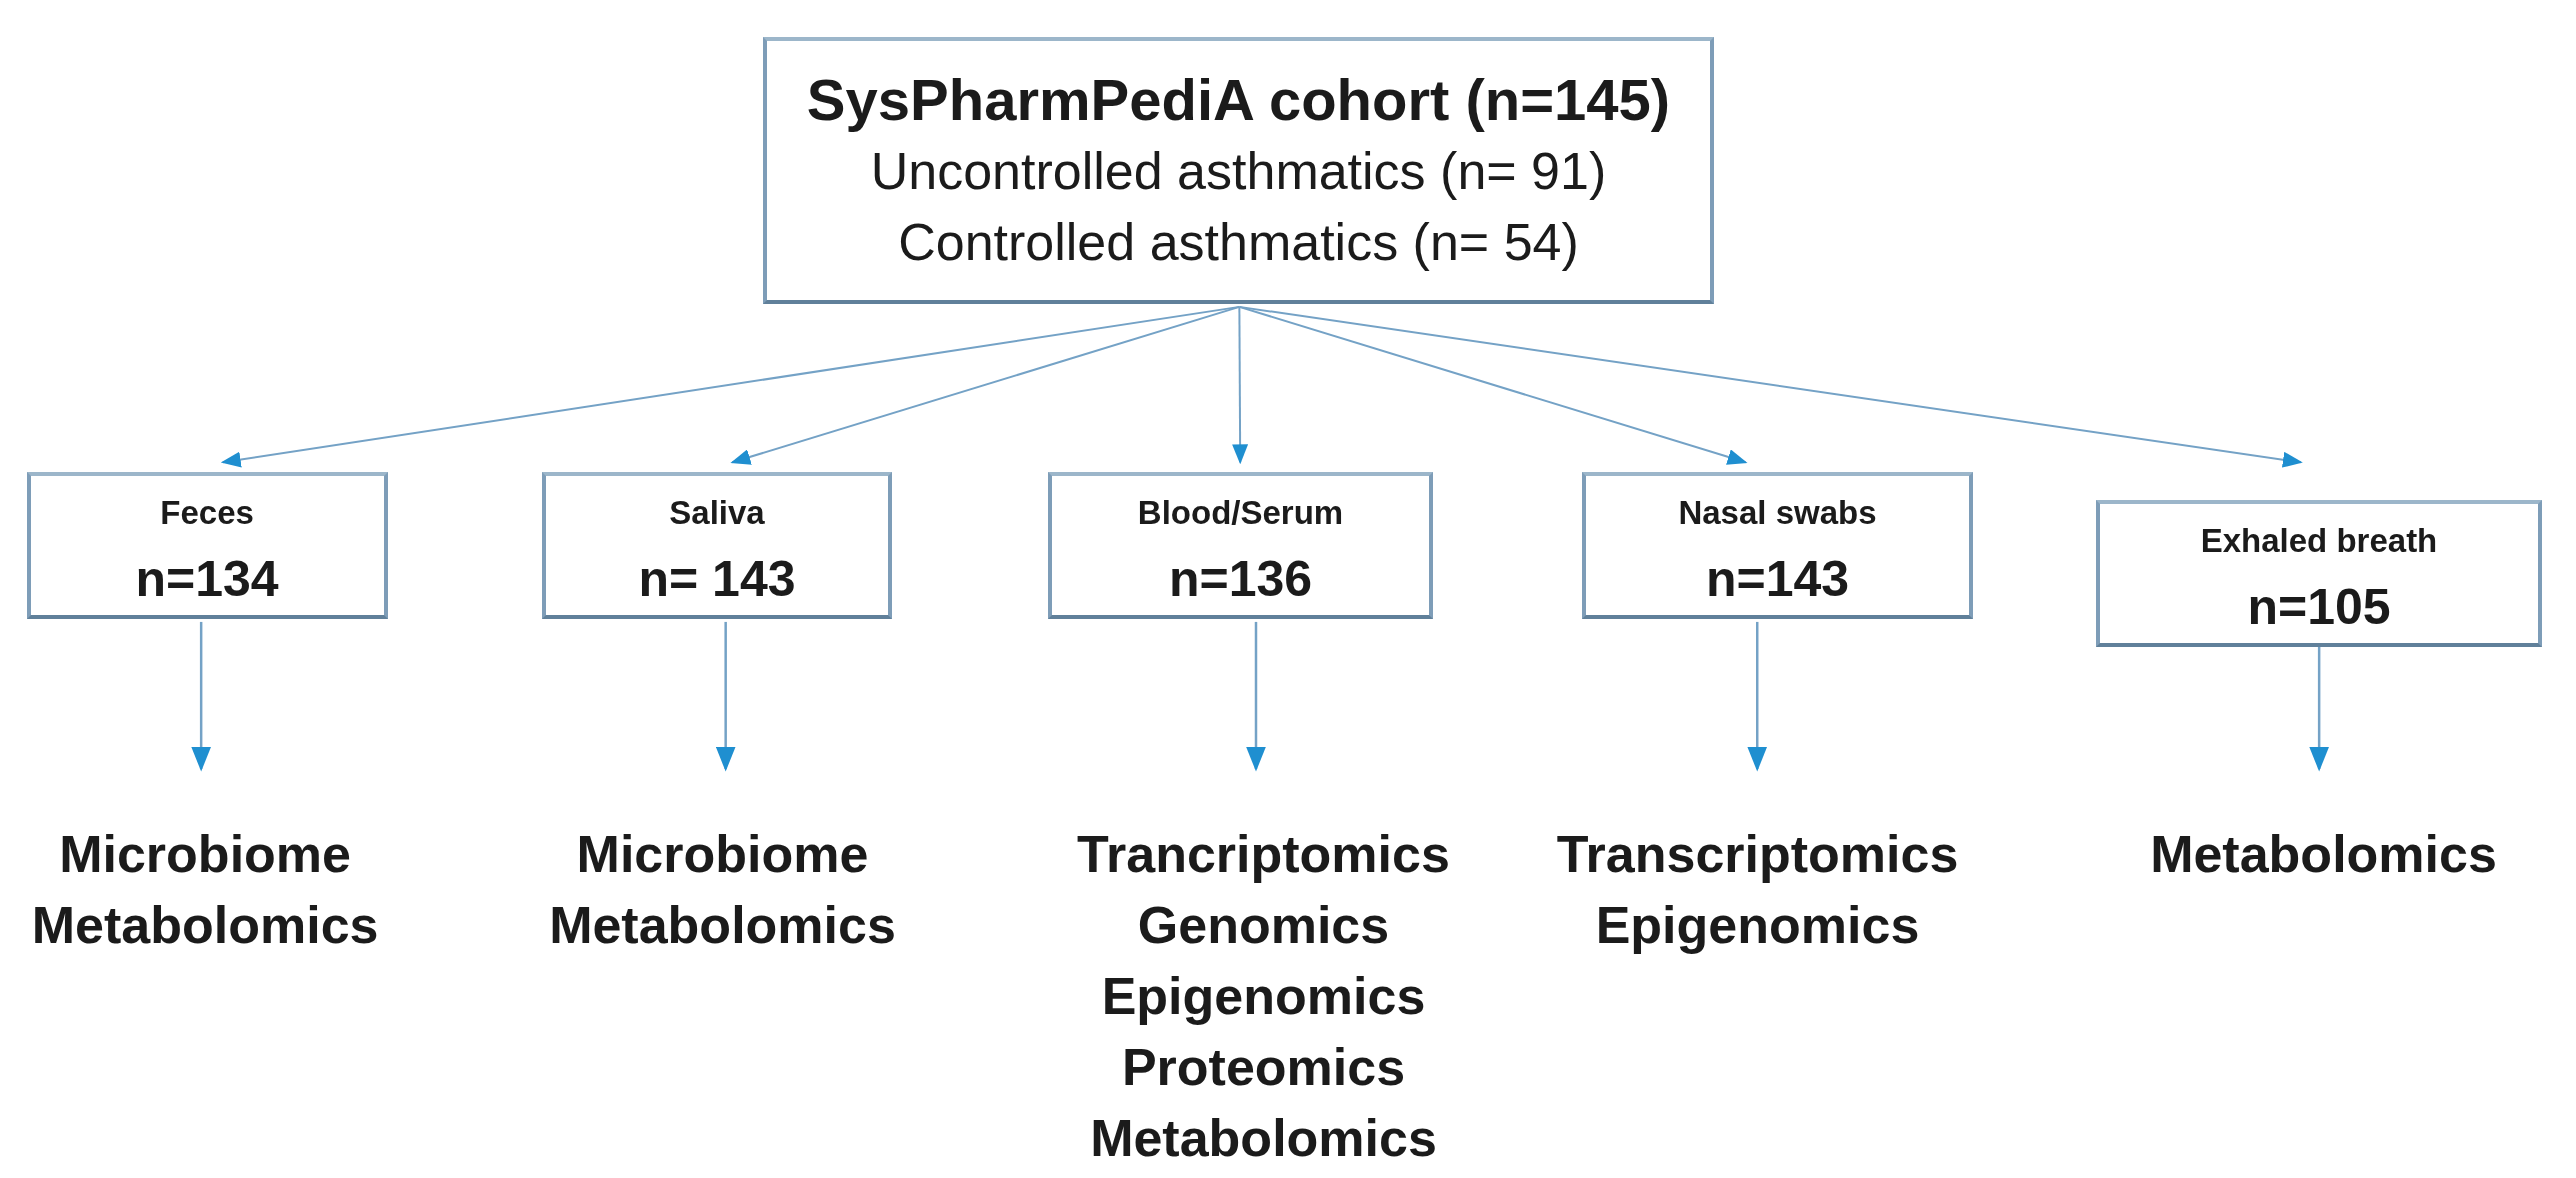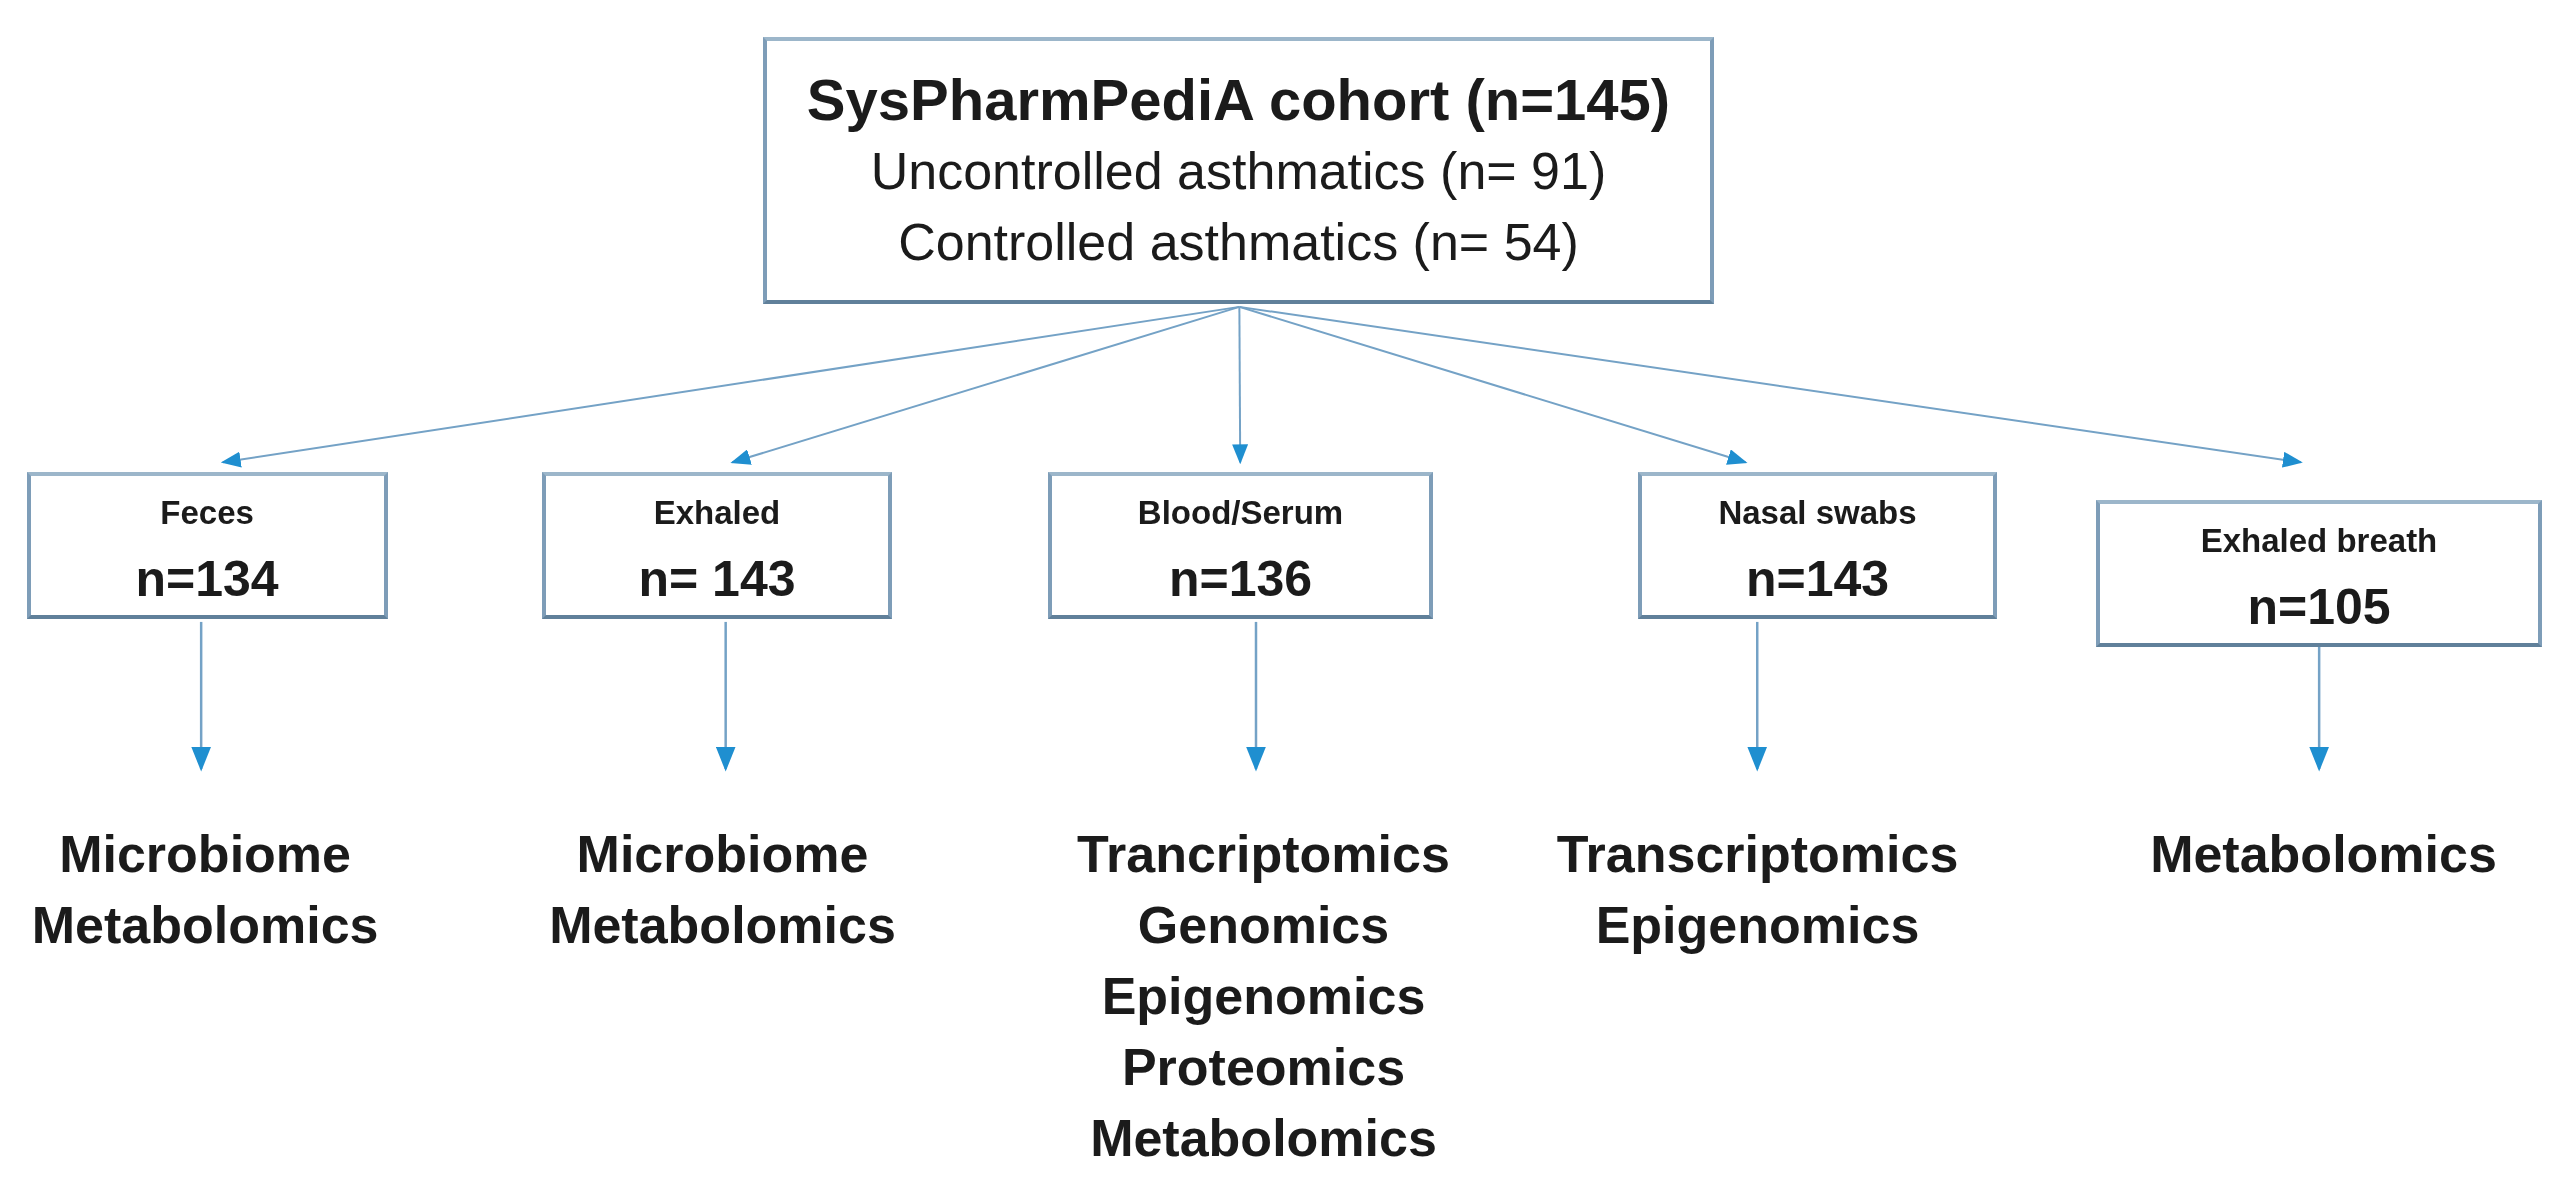--- a/index.html
+++ b/index.html
@@ -75,21 +75,21 @@
   }
   .omics-item {
     font-size: 52px;
     font-weight: bold;
     line-height: 71px;
     white-space: nowrap;
   }
   #b1 { left: 26.6px;   width: 361px; }
   #b2 { left: 542px;  width: 350px; }
   #b3 { left: 1048px; width: 385px; }
-  #b4 { left: 1638px; width: 359px; }
+  #b4 { left: 1582px; width: 391px; }
   #b5 { left: 2096px; width: 446px; margin-top: 28px; }
   #o1 { left: -27.4px;  }
   #o2 { left: 490px;  }
   #o3 { left: 1031px; }
   #o4 { left: 1525px; }
   #o5 { left: 2091px; }
 </style>
 </head>
 <body>
 
@@ -123,21 +123,21 @@
     <div class="root-title">SysPharmPediA cohort (n=145)</div>
     <div class="root-line">Uncontrolled asthmatics (n= 91)</div>
     <div class="root-line">Controlled asthmatics (n= 54)</div>
   </div>
 
   <div class="box branch-box" id="b1">
     <div class="branch-label">Feces</div>
     <div class="branch-count">n=134</div>
   </div>
   <div class="box branch-box" id="b2">
-    <div class="branch-label">Exhaled</div>
+    <div class="branch-label">Saliva</div>
     <div class="branch-count">n= 143</div>
   </div>
   <div class="box branch-box" id="b3">
     <div class="branch-label">Blood/Serum</div>
     <div class="branch-count">n=136</div>
   </div>
   <div class="box branch-box" id="b4">
     <div class="branch-label">Nasal swabs</div>
     <div class="branch-count">n=143</div>
   </div>

